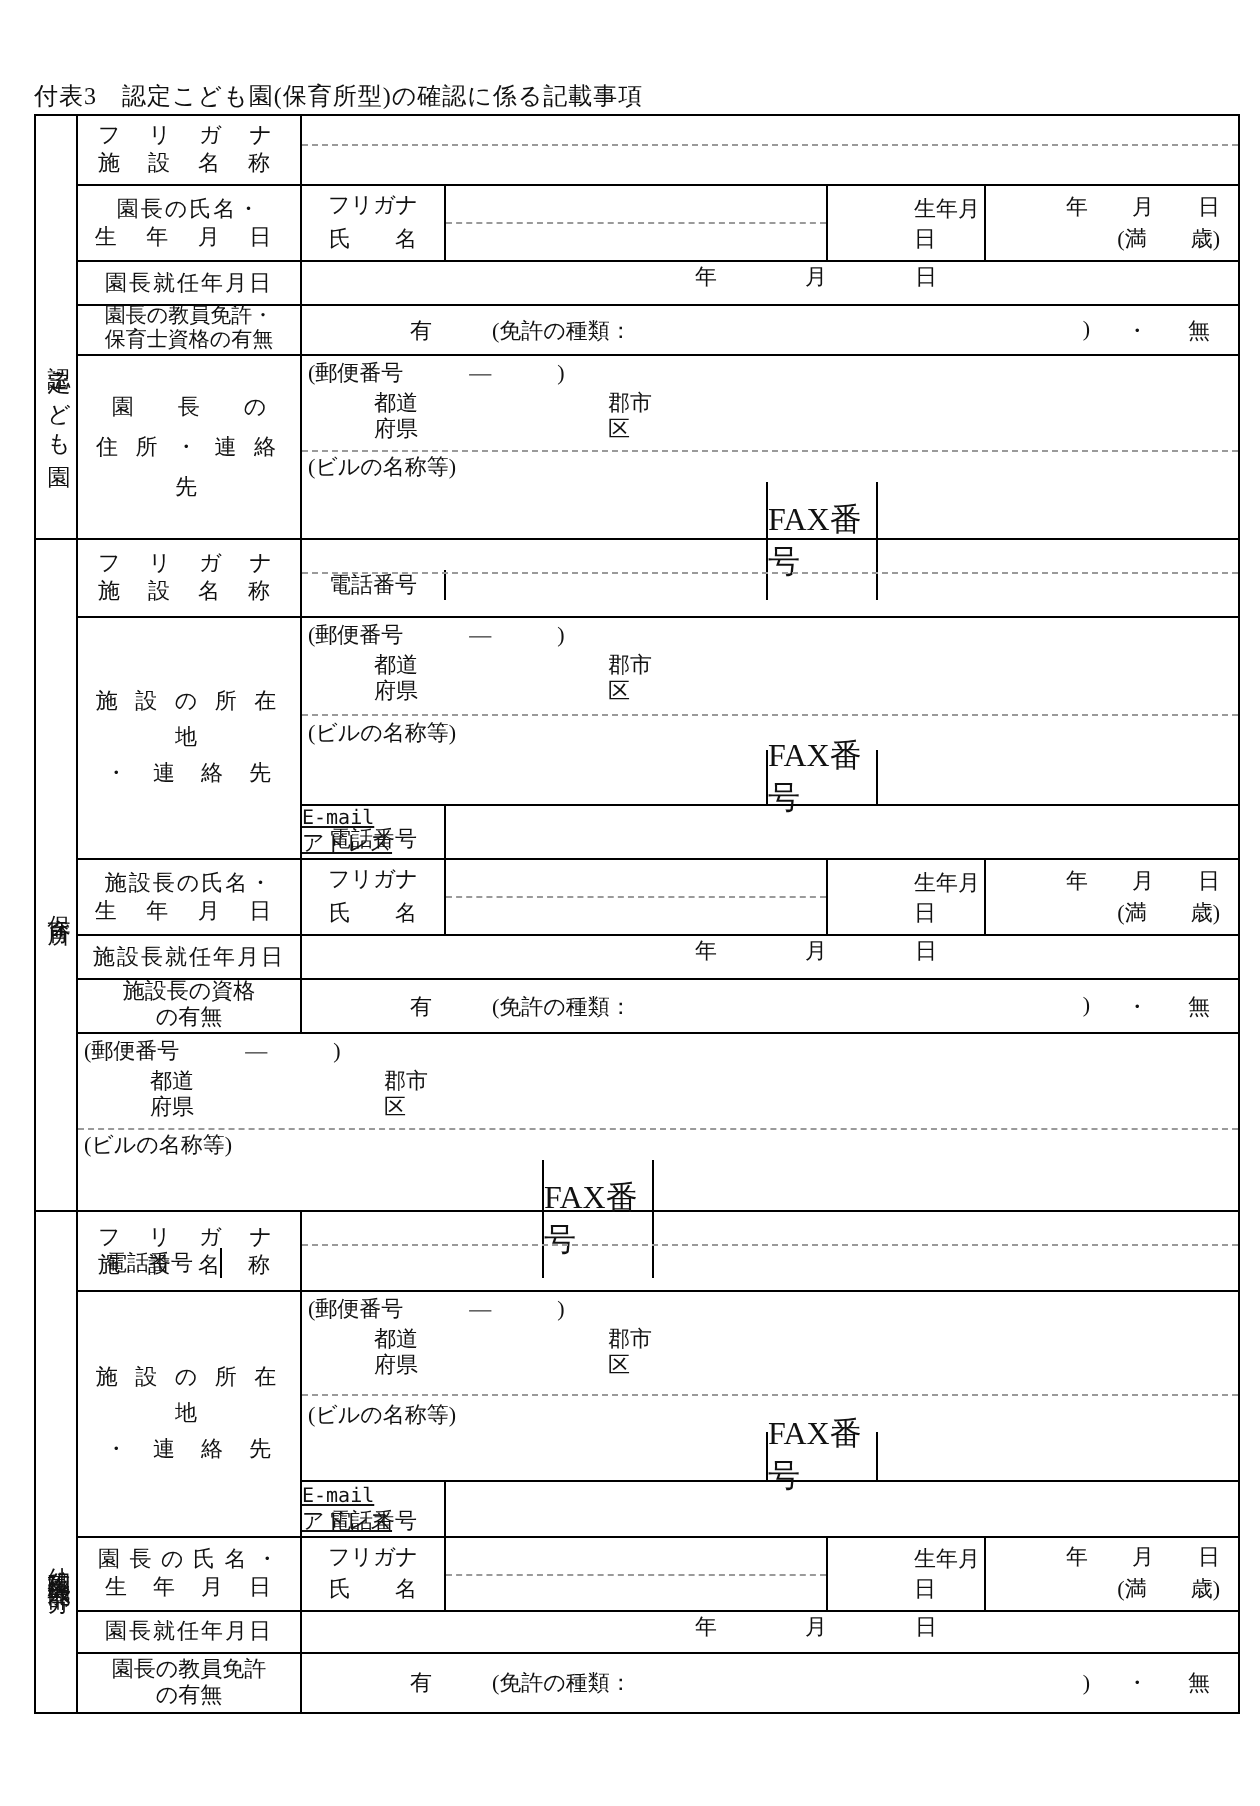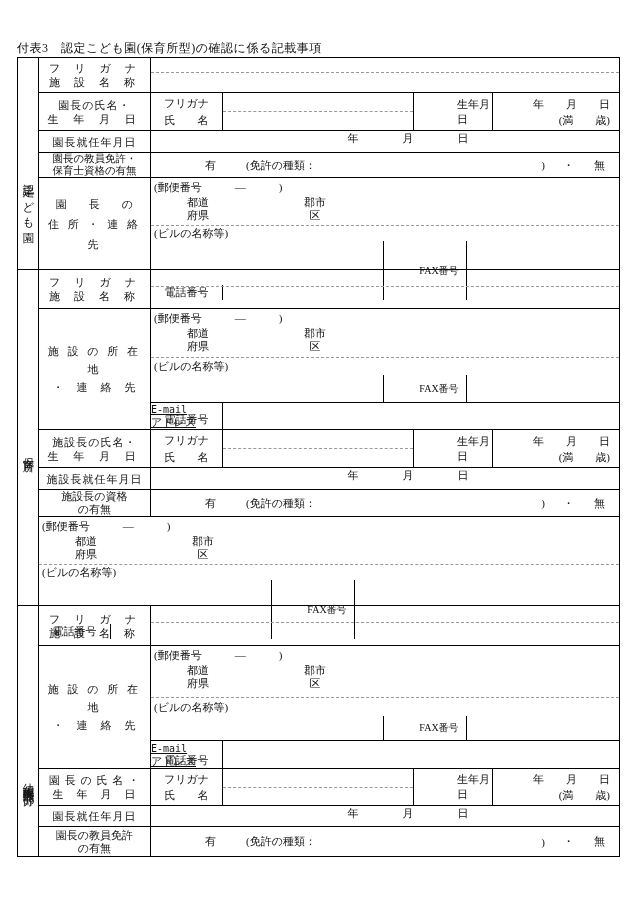--- a/index.html
+++ b/index.html
@@ -84,27 +84,27 @@
   .lic-type { margin-left:30px; }
   .lic-close { margin-left:auto; }
   .lic-dot { margin-left:18px; }
   .lic-no { margin-left:20px; }
 
   
   .addr-top { border-bottom:1px dashed #9a9a9a; padding:2px 0 3px 3px; }
   .postal-line { white-space:pre; line-height:15px; }
   .prefline { display:flex; line-height:13px; margin-top:1px; }
   .pref { margin-left:33px; text-align:left; }
-  .city { margin-left:95px; text-align:center; }
+  .city { margin-left:95px; text-align:left; }
   .addr-bldg { display:flex; align-items:center; padding-left:3px; }
   .addr-phone { display:flex; }
   .addr-phone.hasmail { border-bottom:1px solid #000; }
   .phlabel { width:72px; flex:0 0 72px; border-right:1px solid #000; display:flex; align-items:center; justify-content:center;margin-top:44px; }
   .phval { width:161px; flex:0 0 161px; border-right:1px solid #000; }
-  .faxlabel { width:55px; flex:0 0 55px; border-right:1px solid #000; display:flex; align-items:center; justify-content:center; font-size:10px;margin-left:28px; }
+  .faxlabel { width:55px; flex:0 0 55px; border-right:1px solid #000; display:flex; align-items:center; justify-content:center; font-size:16px; }
   .faxval { flex:1; }
   .addr-email { display:flex; }
   .emlabel {
     width:72px; flex:0 0 72px; border-right:1px solid #000;
     display:flex; flex-direction:column; align-items:flex-start; justify-content:center; line-height:12px;text-decoration:underline;
   }
   .emlabel .mono { font-family:"DejaVu Sans Mono","Liberation Mono",monospace; font-size:10px; }
   .emval { flex:1; }
 
   .fill { flex:1; }

